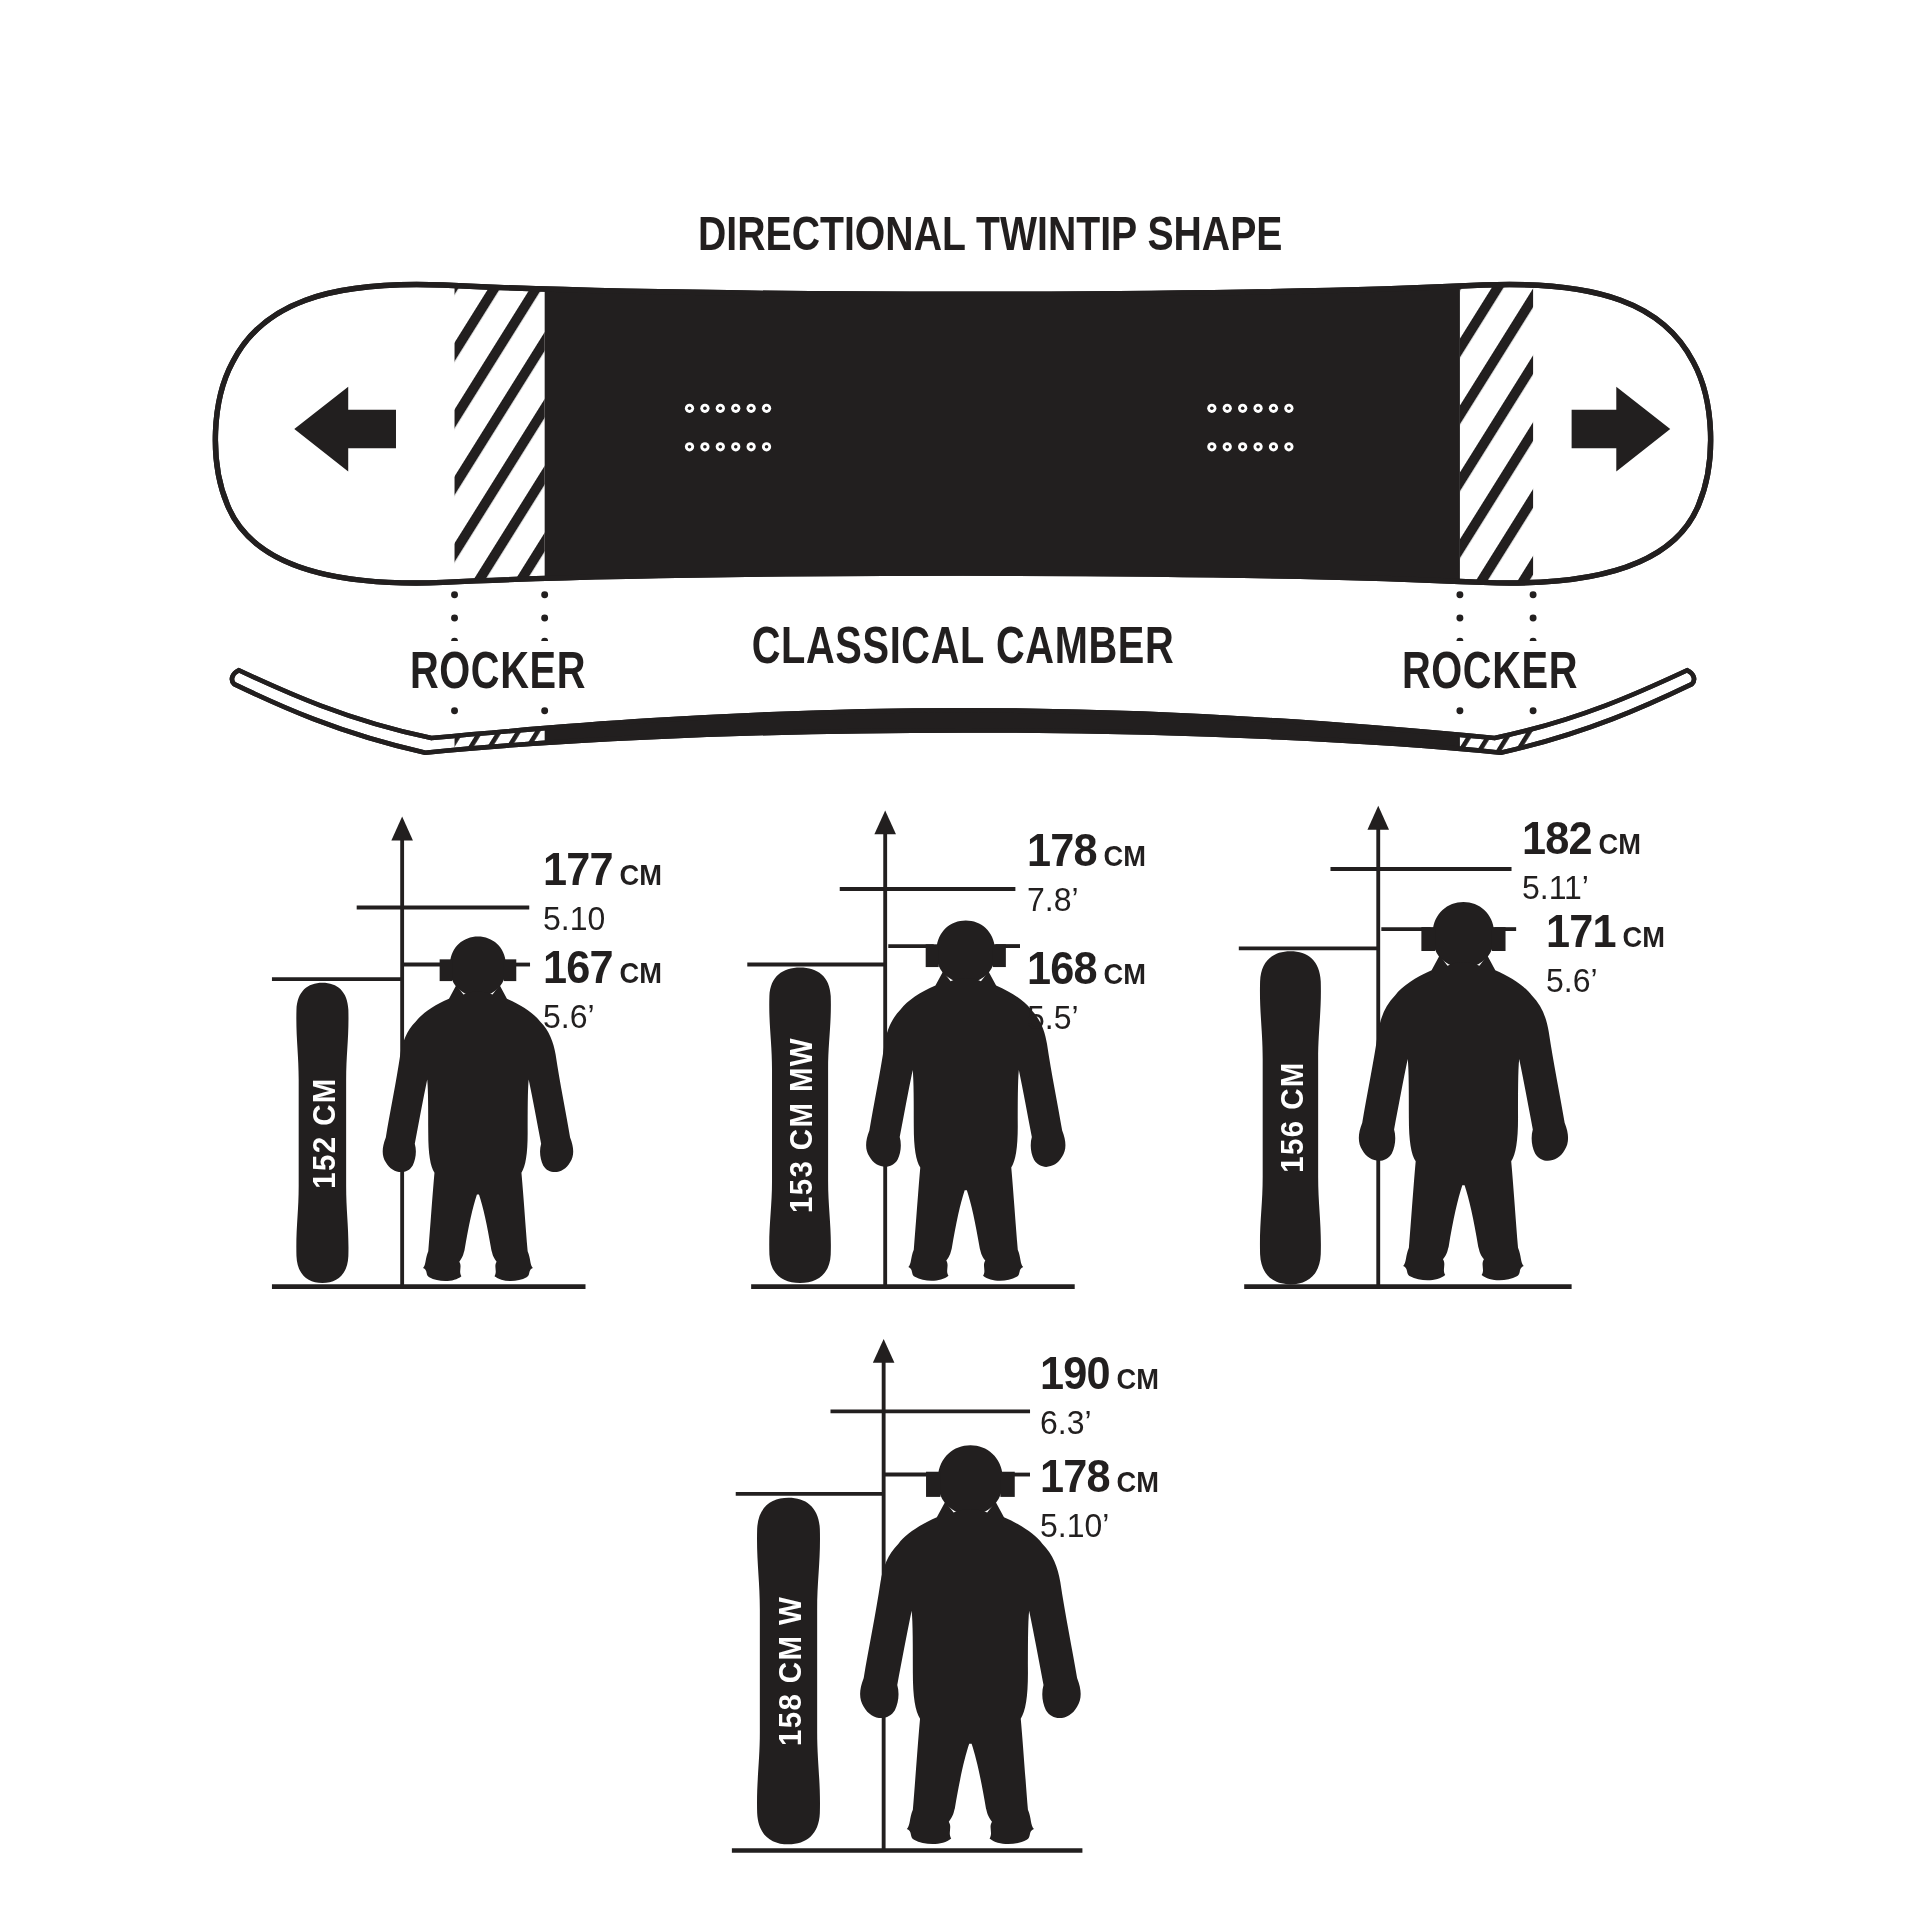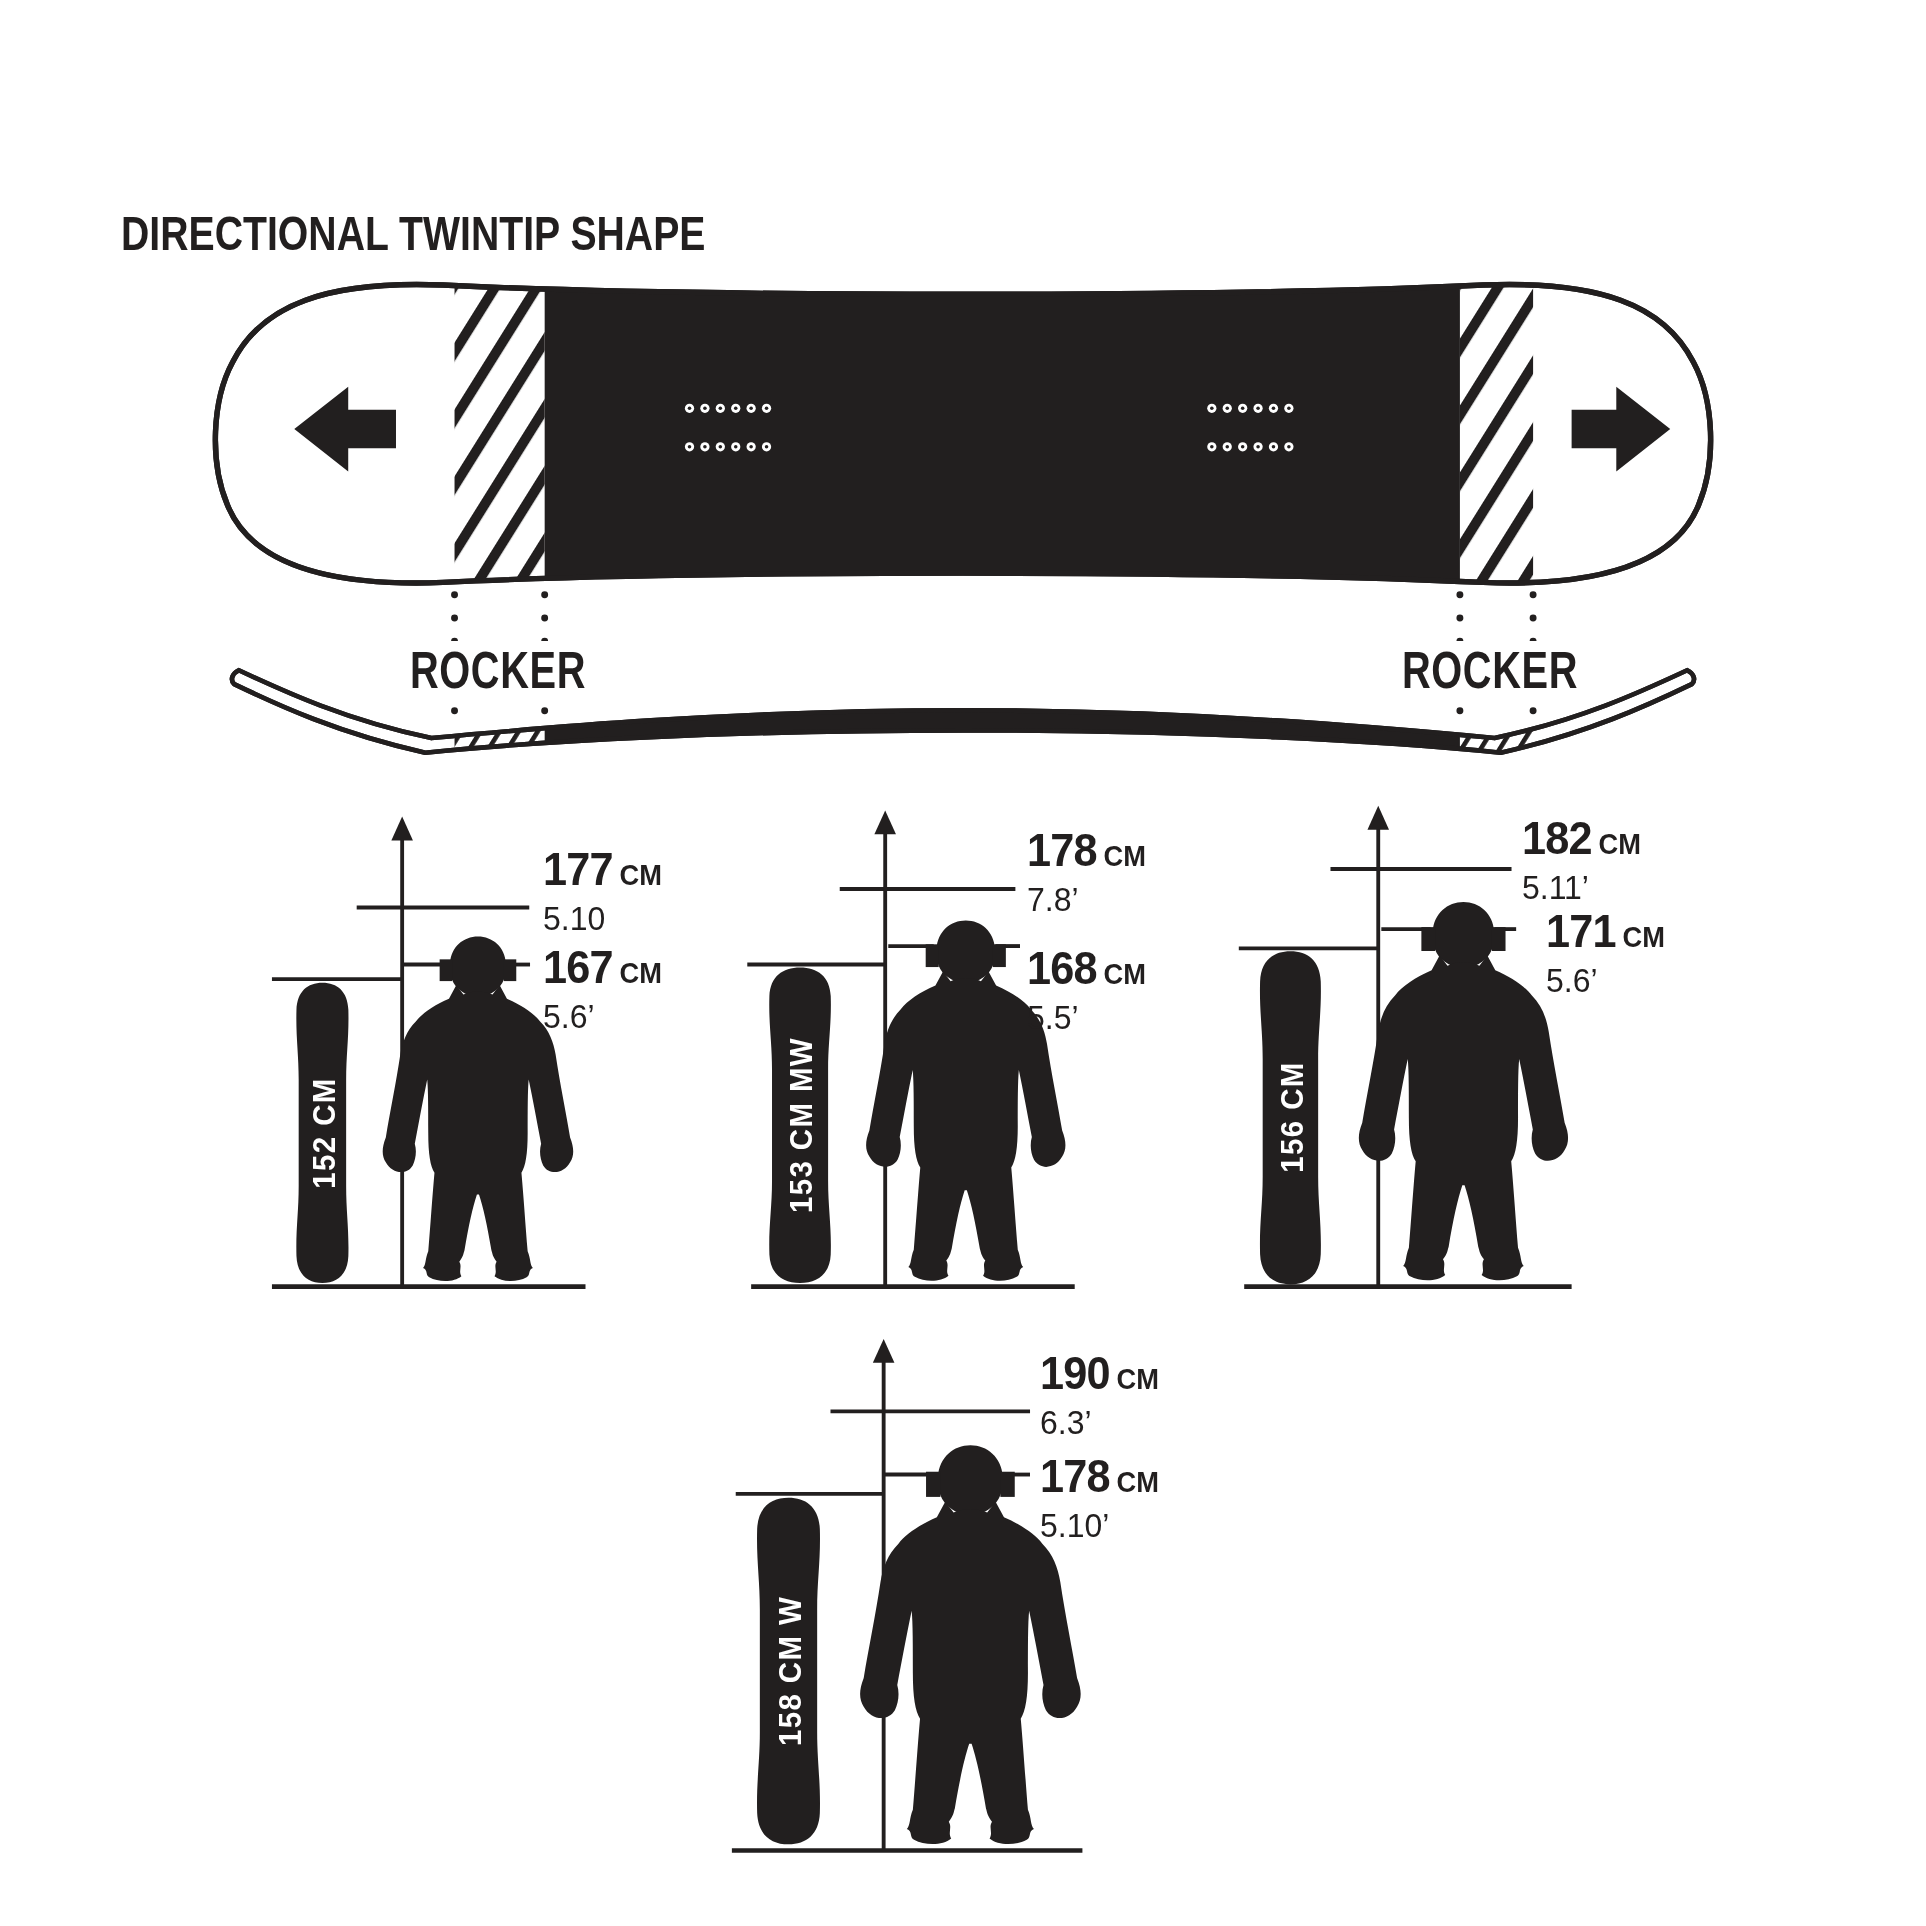--- a/index.html
+++ b/index.html
@@ -3,21 +3,21 @@
 <meta charset="utf-8">
 <style>
   html,body{margin:0;padding:0;background:#fff;}
   #canvas{position:relative;width:1926px;height:1926px;background:#FFFFFF;overflow:hidden;
           font-family:"Liberation Sans", sans-serif;color:#221F1F;}
   #gfx{position:absolute;left:0;top:0;}
 
   .abs{position:absolute;}
 
   
-  .title{left:8px;right:0;top:205px;text-align:left;margin-left:40px;}
+  .title{left:14px;right:0;top:205px;text-align:center;margin-left:40px;}
   .title .inner{display:inline-block;transform:scaleX(0.80);transform-origin:center top;
                 font-size:49px;font-weight:700;letter-spacing:0px;}
 
   
   .profile-label{transform:translateX(-50%);text-align:right;}
   .profile-label .inner{display:inline-block;transform:scaleX(0.78);transform-origin:center top;
                         font-size:51px;font-weight:700;letter-spacing:0.8px;
                         background:#FFFFFF;padding:0 6.2px;}
 
   
@@ -255,20 +255,23 @@
     </g>
   </svg>
 
   <div class="abs title">
     <span class="inner">DIRECTIONAL TWINTIP SHAPE</span>
   </div>
 
   <div class="abs profile-label" style="left:498px;top:641px;">
     <span class="inner">ROCKER</span>
   </div>
+  <div class="abs profile-label" style="left:963px;top:616px;">
+    <span class="inner">CLASSICAL CAMBER</span>
+  </div>
   <div class="abs profile-label" style="left:1490px;top:641px;">
     <span class="inner">ROCKER</span>
   </div>
 
   <div class="abs measure" style="left:543px;top:848px;">
     <div class="inner">
       <div class="big"><span>177</span><span class="unit">CM</span></div>
       <div class="small">5.10</div>
     </div>
   </div>

